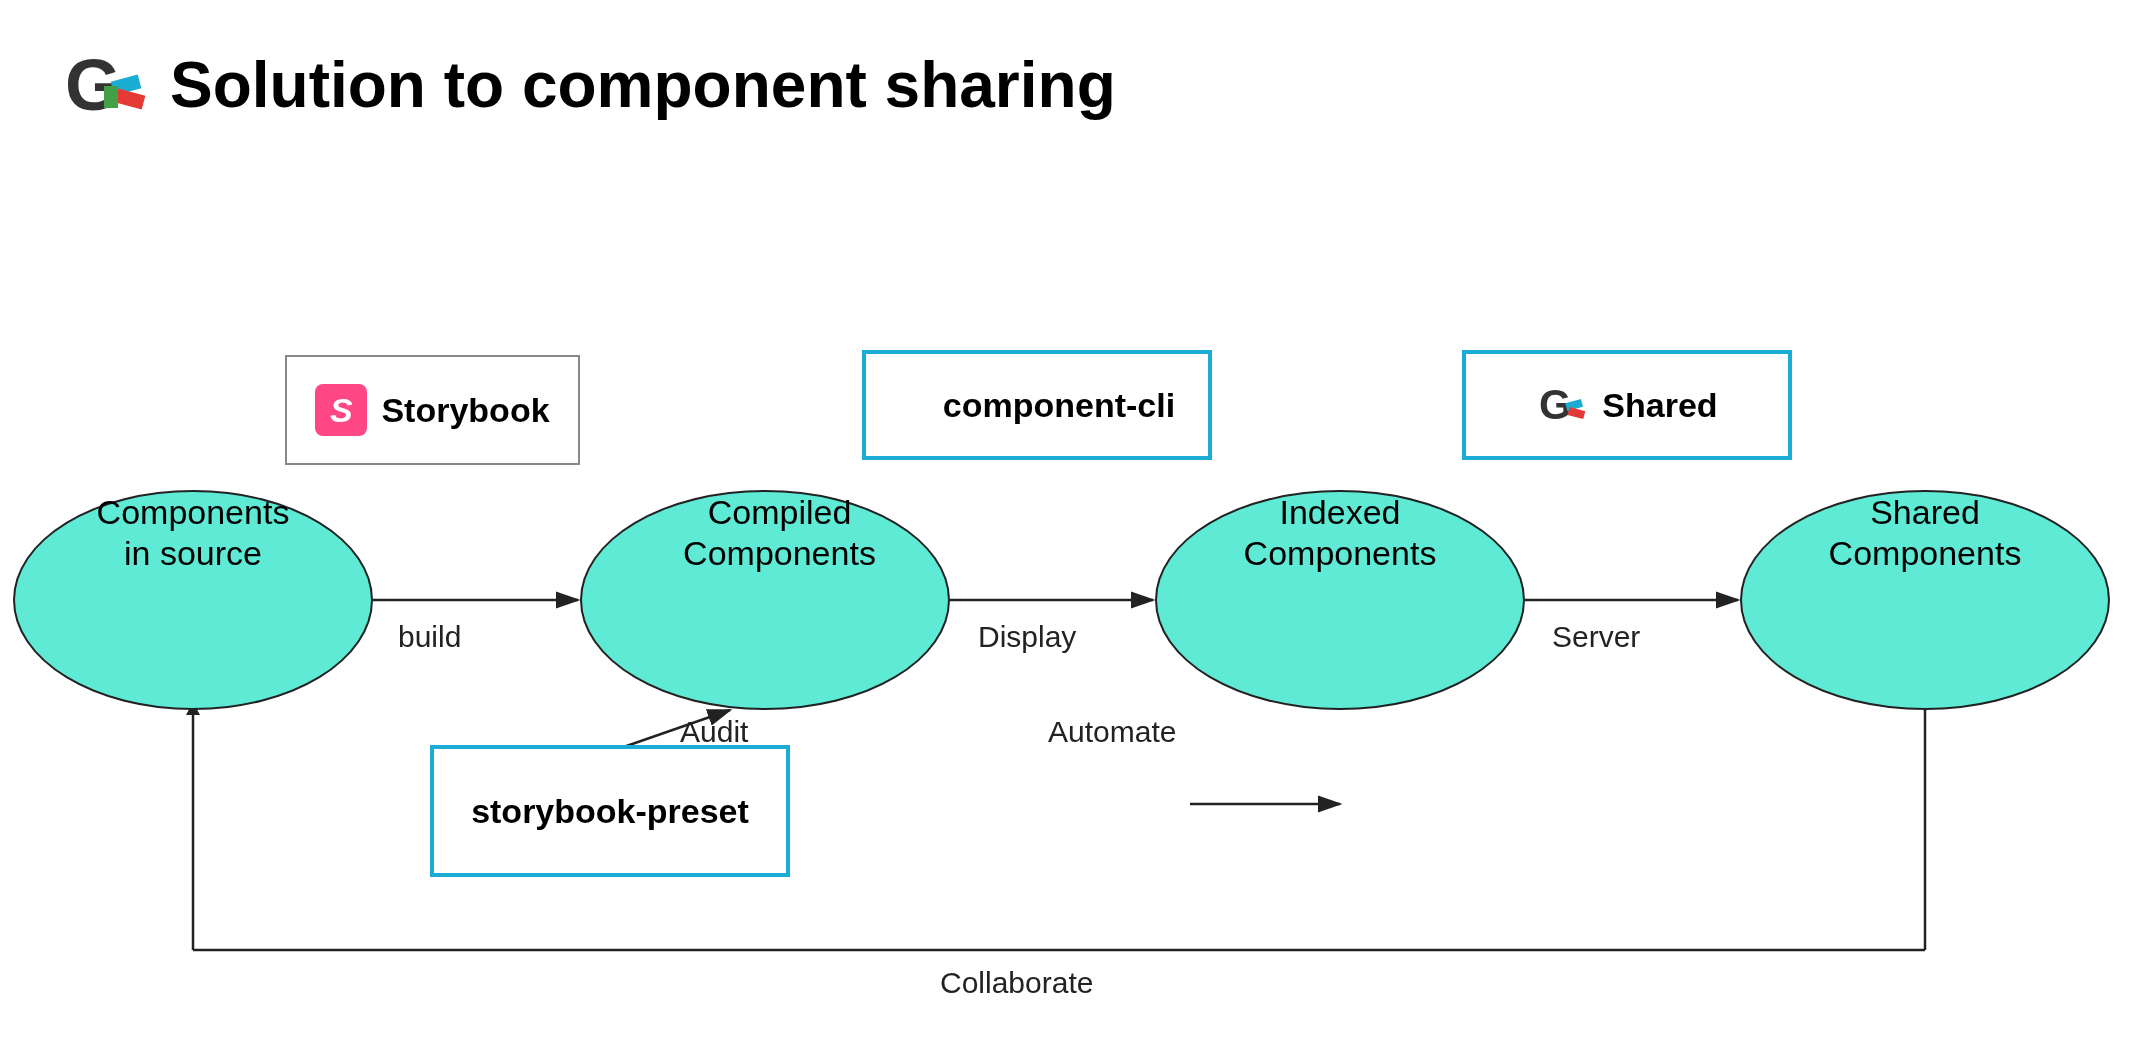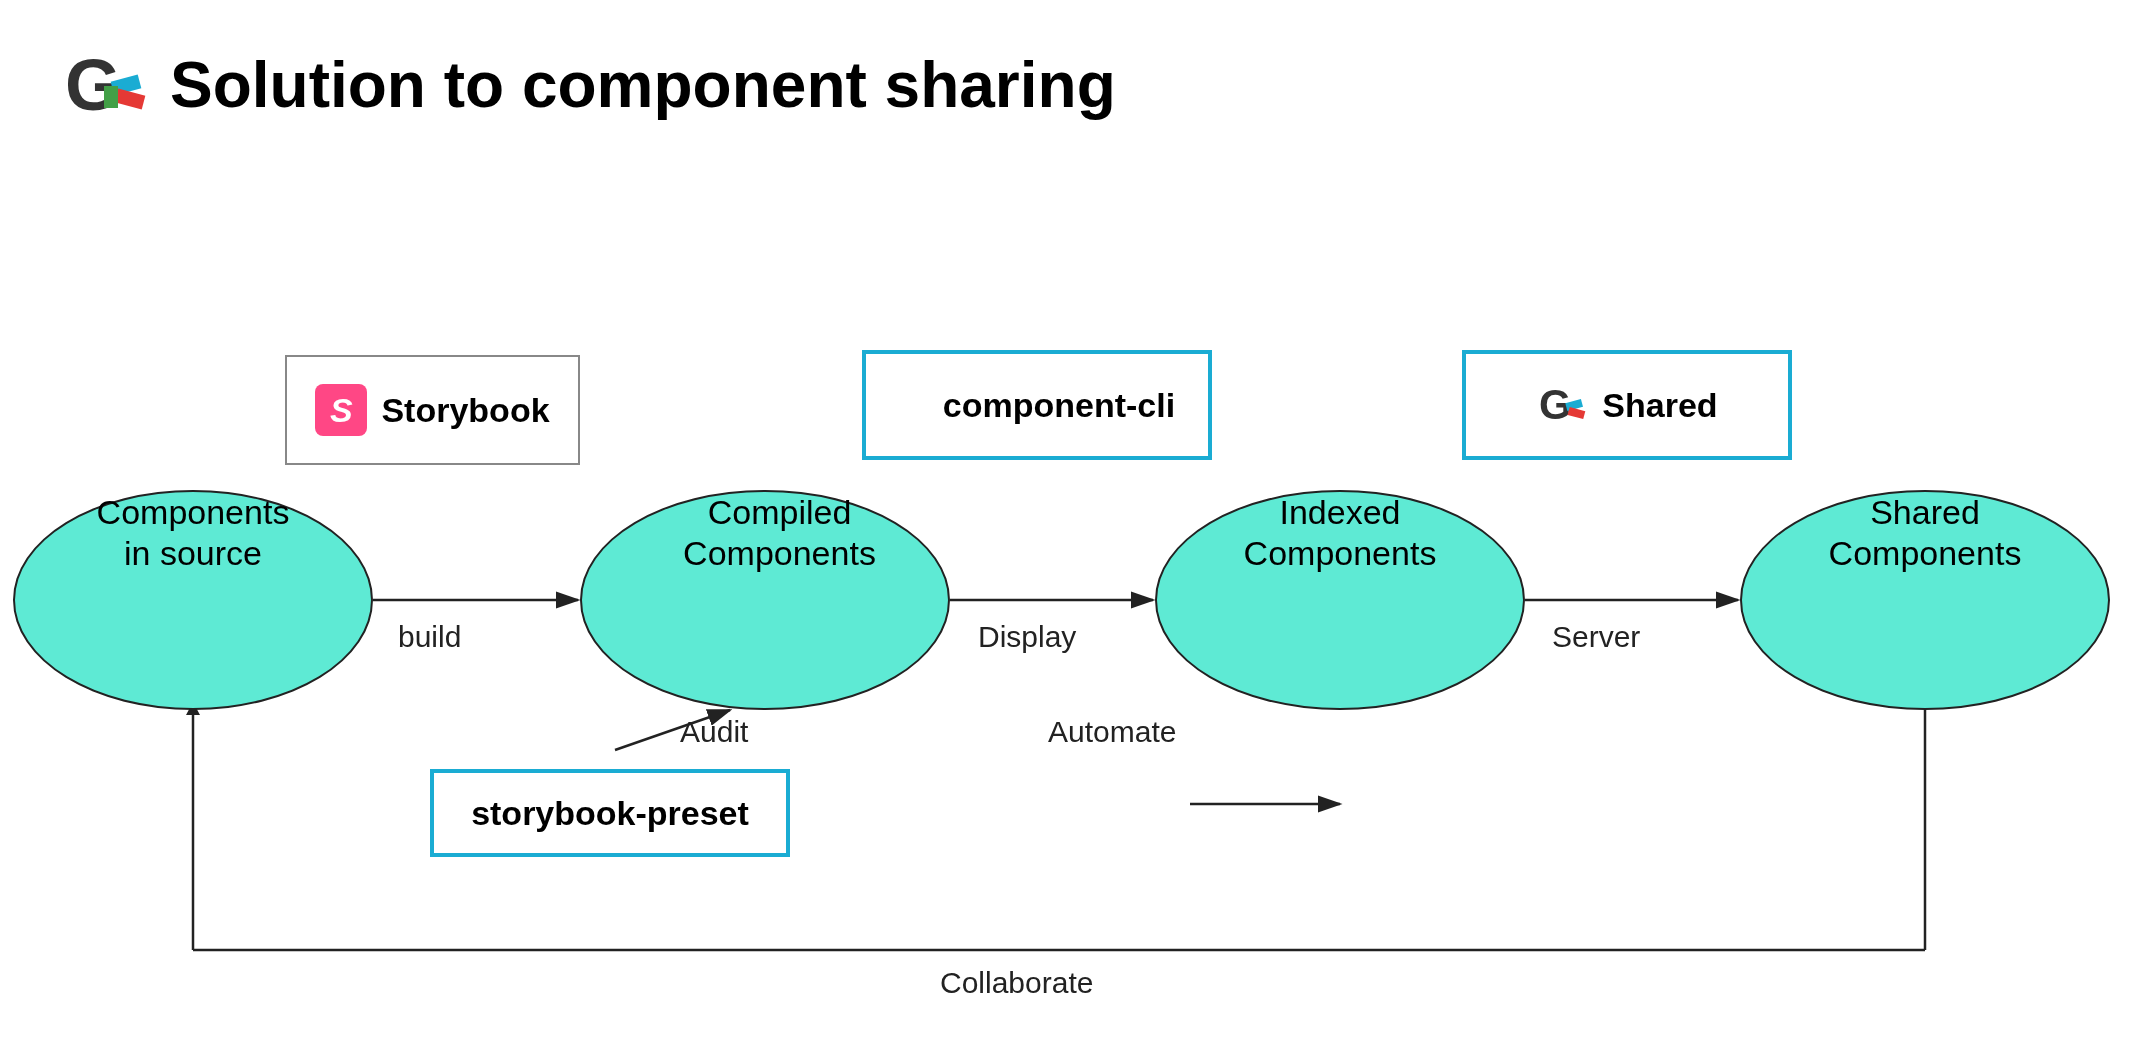--- a/index.html
+++ b/index.html
@@ -182,21 +182,21 @@
   <div class="box" style="left:1462px; top:190px; width:330px; height:110px; gap:14px;">
 
     <svg width="52" height="52" viewBox="0 0 90 90" xmlns="http://www.w3.org/2000/svg">
       <text x="5" y="70" font-size="72" font-weight="bold" fill="#333" font-family="Arial">G</text>
       <rect x="52" y="38" width="28" height="14" fill="#1aacd3" transform="rotate(-15 66 45)"></rect>
       <rect x="56" y="52" width="28" height="14" fill="#e53935" transform="rotate(15 70 59)"></rect>
     </svg>
     <span>Shared</span>
   </div>
 
-  <div class="box" style="left:430px; top:585px; width:360px; height:88px;margin-top:24px;">
+  <div class="box" style="left:430px; top:585px; width:360px; height:132px;">
     <span>storybook-preset</span>
   </div>
 
 
   <div class="arrow-label" style="left:398px; top:460px;">
     <span>build</span>
   </div>
 
   <div class="arrow-label" style="left:978px; top:460px;">
     <span>Display</span>

